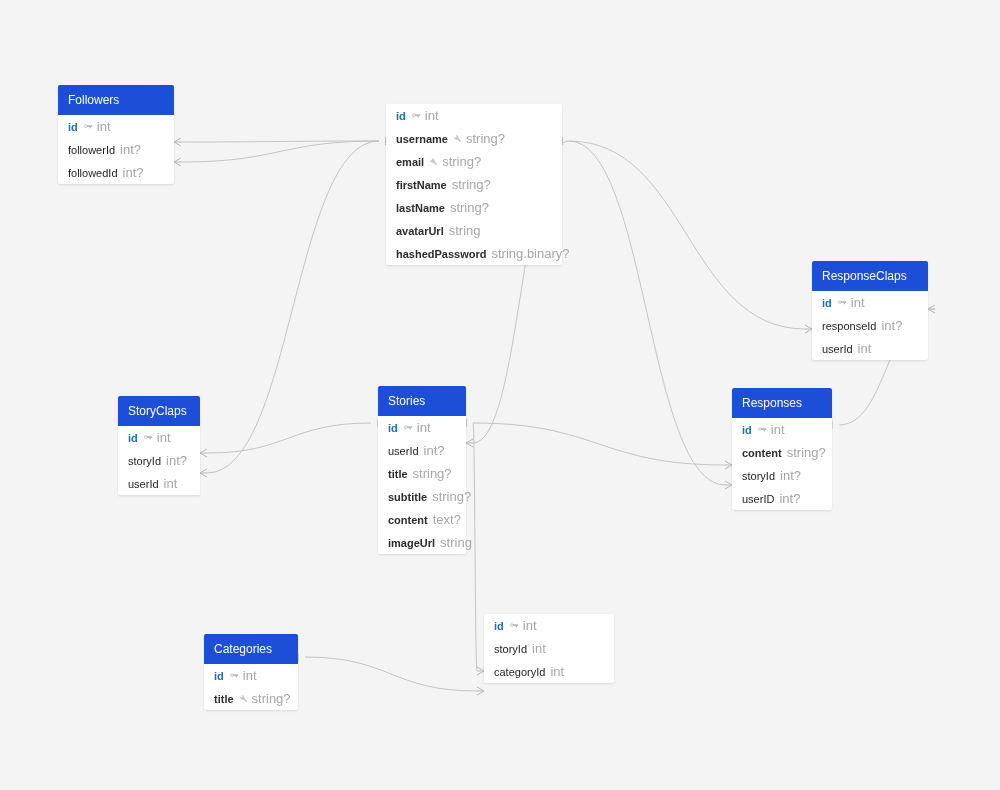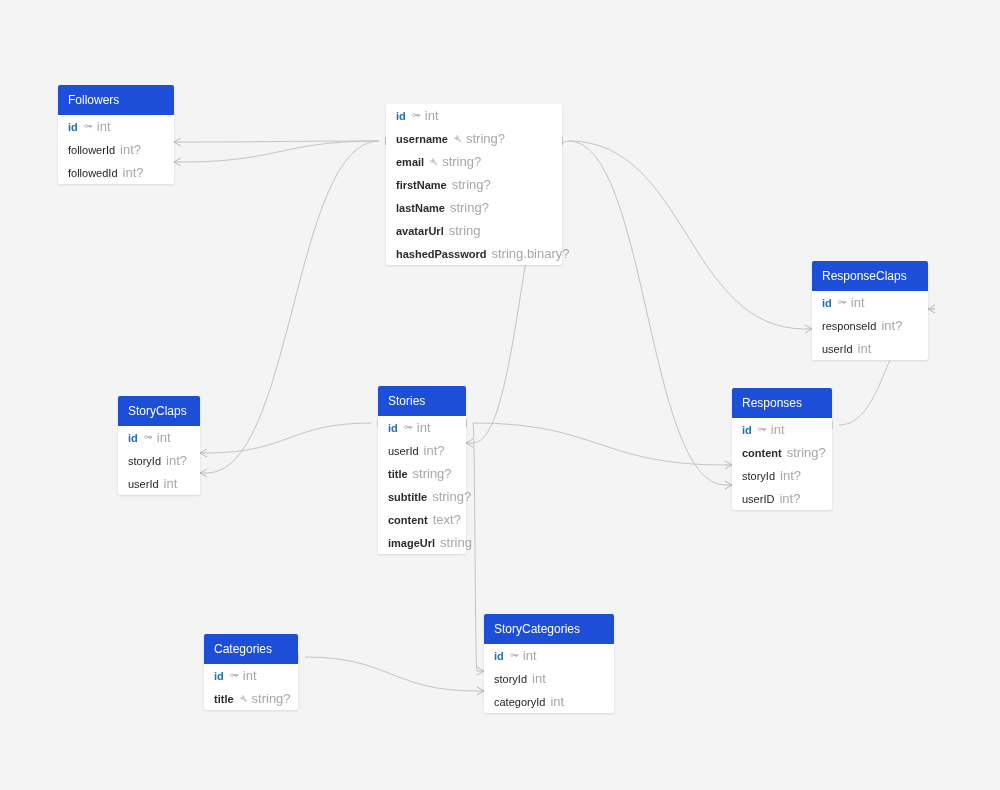--- a/index.html
+++ b/index.html
@@ -429,21 +429,20 @@
           <svg viewBox="0 0 24 24" fill="currentColor">
             <path d="M22 19l-7.5-7.5a6 6 0 0 0-7.8-7.8L10 7l-3 3-3.3-3.3A6 6 0 0 0 11.5 14.5L19 22l3-3z"></path>
           </svg>
         </span>
         <span>string?</span>
       </span>
   </div>
 </div>
 
 <div class="table" style="left:484px; top:614px; width:130px">
-  <div class="thead">StoryCategories</div>
   <div class="row">
     <span class="col-name pk">id</span>
     <span class="col-meta">
         <span class="key-icon">
           <svg viewBox="0 0 24 24" fill="currentColor">
             <path d="M7 14a4 4 0 1 1 3.46-6H22v4h-3v3h-3v-3h-5.54A4 4 0 0 1 7 14zm0-2a2 2 0 1 0 0-4 2 2 0 0 0 0 4z"></path>
           </svg>
         </span>
         <span>int</span>
       </span>

